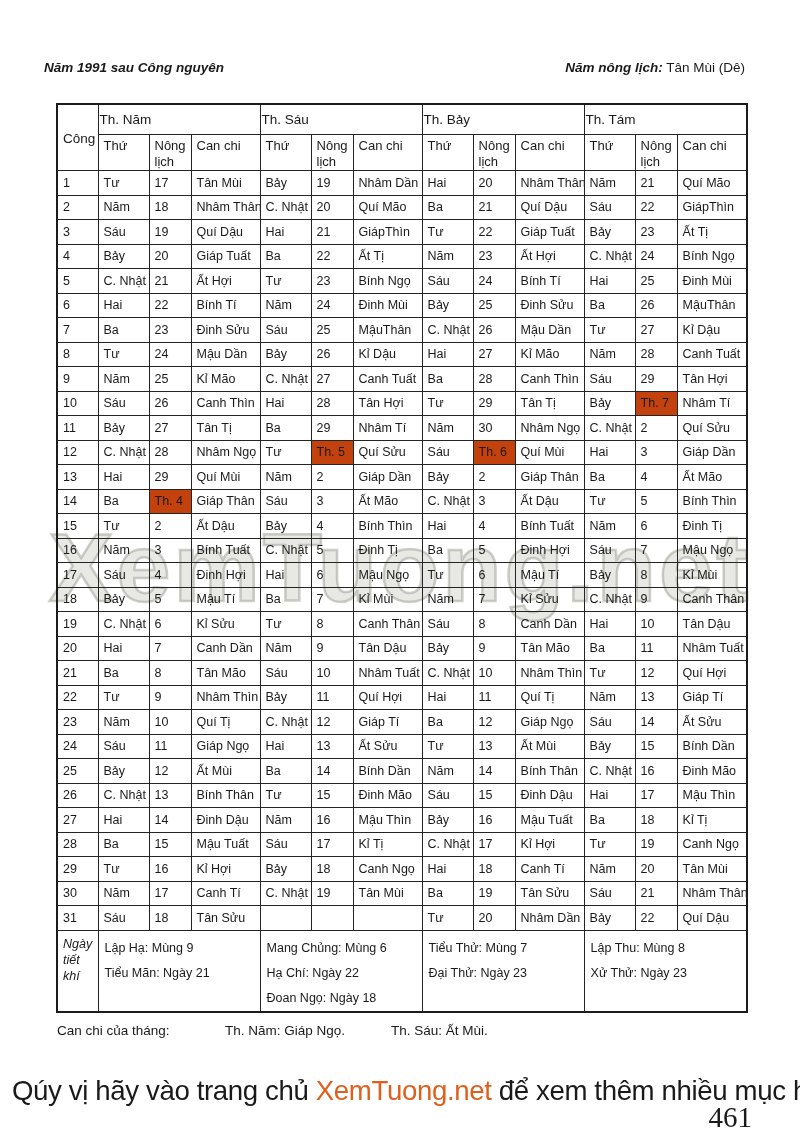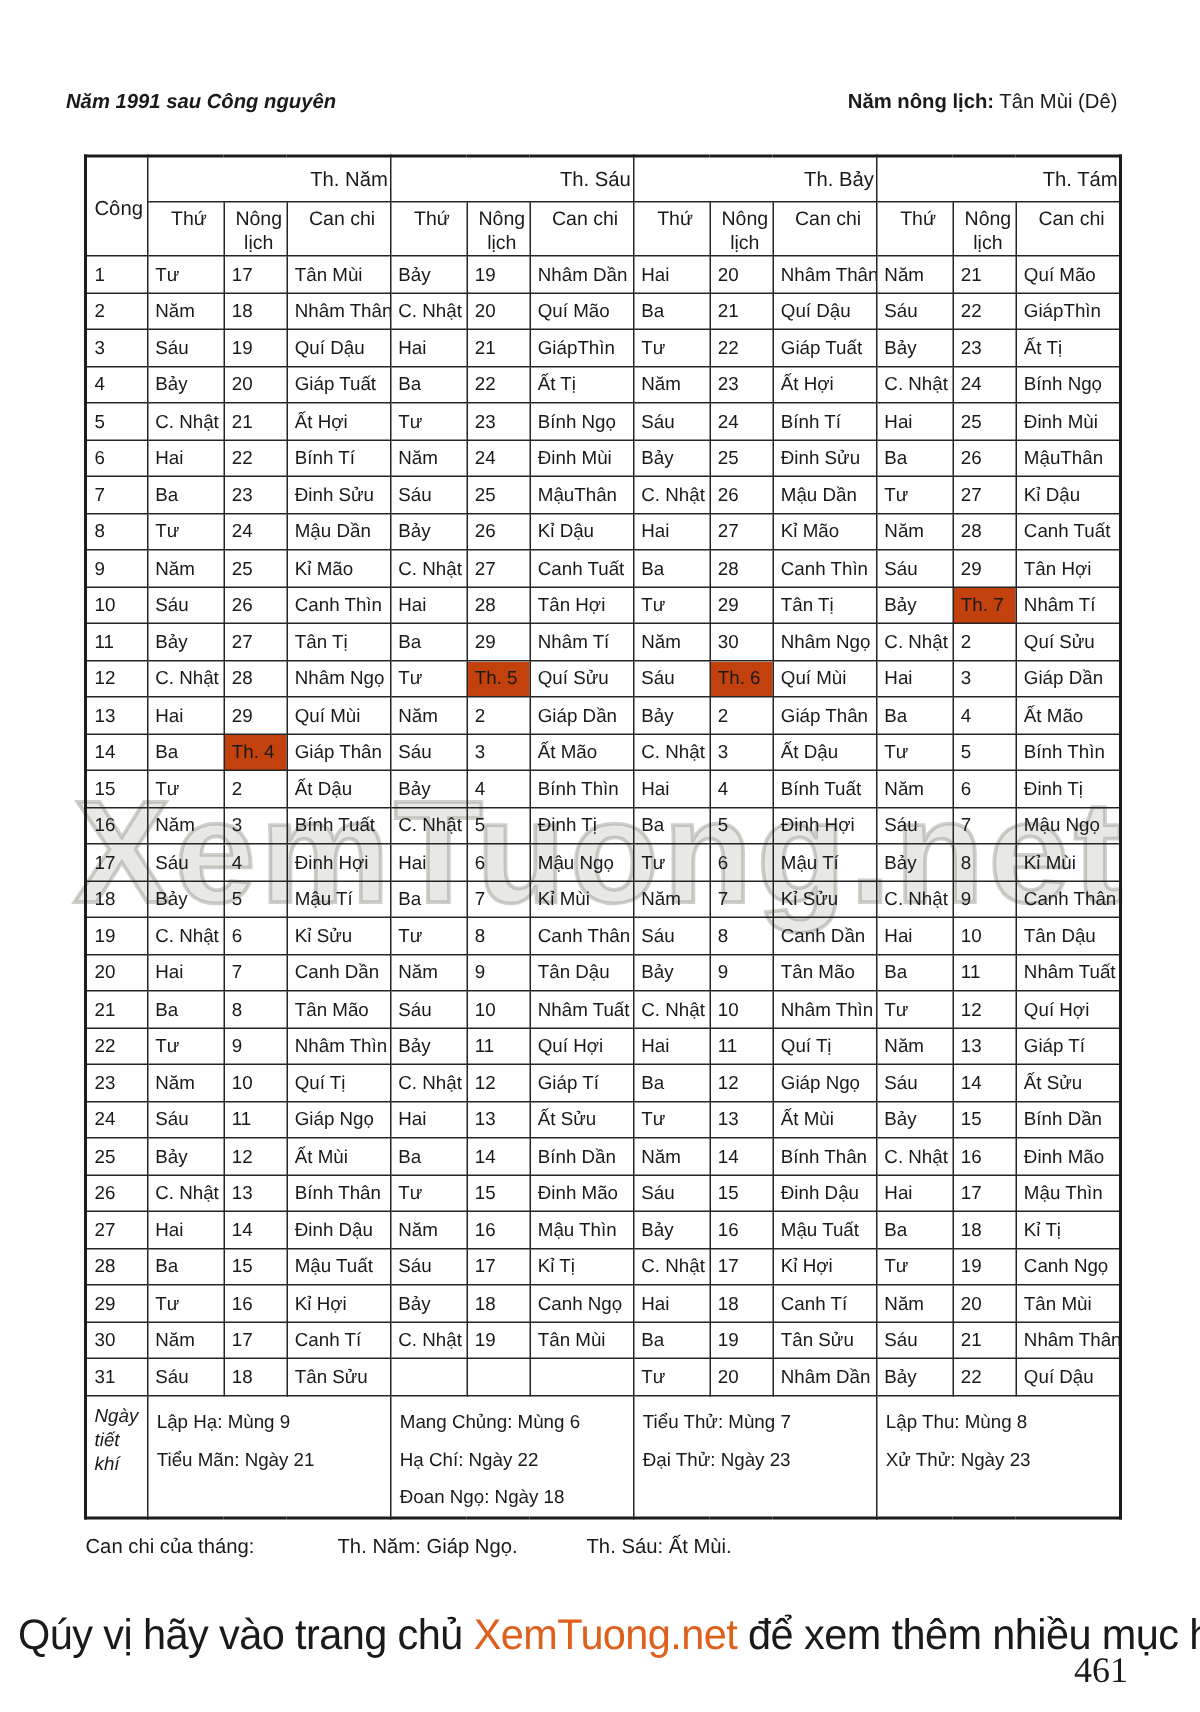--- a/index.html
+++ b/index.html
@@ -11,21 +11,21 @@
     color: #1a1a1a;
     position: relative;
     overflow: hidden;
   }
   .page-header {
     position: absolute; top: 60px; left: 44px; right: 55px;
     display: flex; justify-content: space-between; align-items: baseline;
     font-size: 13.5px;
   }
   .hdr-left { font-weight: bold; font-style: italic; }
-  .hdr-right-label { font-weight: bold; }
+  .hdr-right-label { font-weight: bold; font-style: italic; }
   .hdr-right-value { font-weight: normal; }
 
   .watermark {
     position: absolute; top: 512px; left: 40px; width: 720px;
     z-index: 0;
     font-size: 97px; font-weight: bold; letter-spacing: 3px;
     text-align: center; white-space: nowrap;
     color: rgba(214, 214, 205, 0.55);
     -webkit-text-stroke: 2.5px rgba(148, 148, 140, 0.45);
     pointer-events: none;
@@ -38,27 +38,27 @@
     table-layout: fixed;
     z-index: 1;
     background: transparent;
   }
   table.calendar th, table.calendar td {
     border: 1.4px solid #242424;
     font-weight: normal;
     overflow: hidden; white-space: nowrap;
   }
   table.calendar { border: 2px solid #1c1c1c; }
-  thead .month-row th { height: 30px; font-size: 13.5px; text-align: right; vertical-align: middle; }
+  thead .month-row th { height: 30px; font-size: 13.5px; text-align: left; vertical-align: middle; }
   th.corner {
     text-align: left; vertical-align: top;
     padding: 3px 0 0 5px; font-size: 13.5px; white-space: normal; line-height: 1.25;
   }
   thead .sub-row th {
-    height: 36px; font-size: 13px; text-align: center; vertical-align: top;
+    height: 36px; font-size: 13px; text-align: left; vertical-align: top;
     padding: 3px 0 0 5px; white-space: normal; line-height: 1.25;
   }
   tbody td {
     height: 24.5px; font-size: 12.5px; vertical-align: middle;
     padding: 0 0 0 5px;
   }
   td.shaded { background: #c2410c; }
   tr.tietkhi-row td {
     height: 80px; vertical-align: top; font-size: 12.5px;
     padding: 5px 0 0 6px; white-space: normal;
@@ -79,21 +79,21 @@
     position: absolute; top: 1074px; left: 0; width: 800px;
     text-align: center; white-space: nowrap;
     font-size: 28.5px; letter-spacing: -0.4px;
     z-index: 2;
     transform: scaleX(0.97);
   }
   .brand { font-weight: normal; }
   .page-number {
     position: absolute; top: 1101px; right: 48px;
     font-family: "Liberation Serif", serif;
-    font-size: 24px; z-index: 2;
+    font-size: 29px; z-index: 2;
   }
 </style>
 </head>
 <body>
 
 <div class="page-header">
   <span class="hdr-left">Năm 1991 sau Công nguyên</span>
   <span><span class="hdr-right-label">Năm nông lịch:</span><span class="hdr-right-value"> Tân Mùi (Dê)</span></span>
 </div>
 

